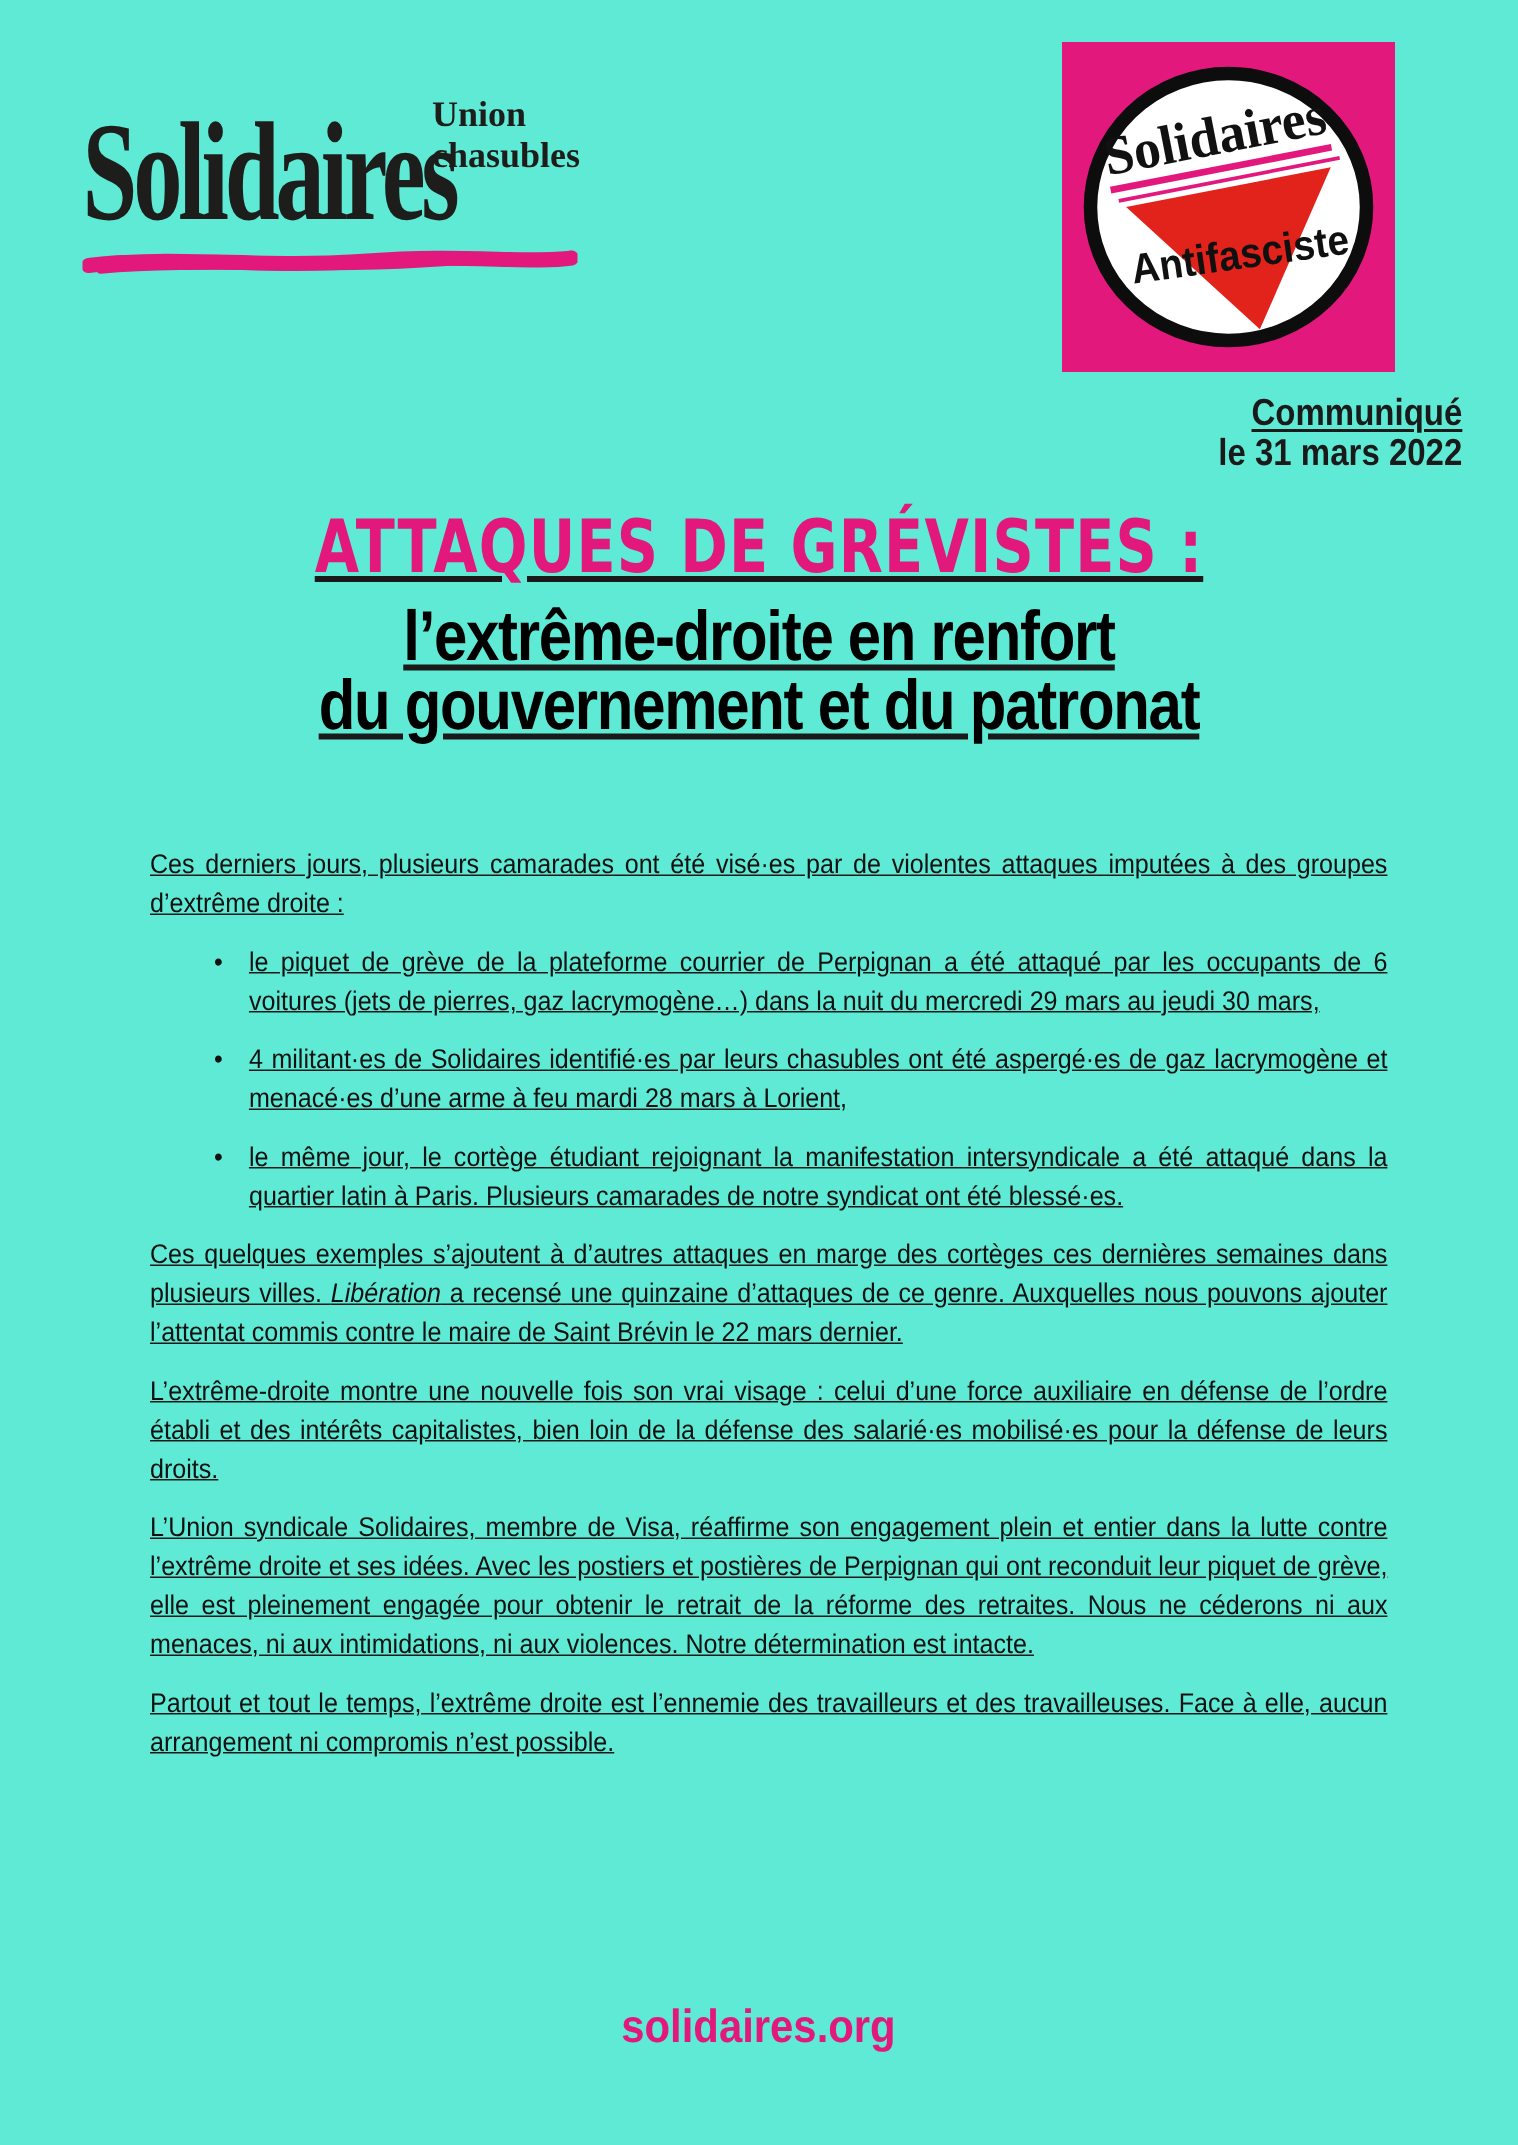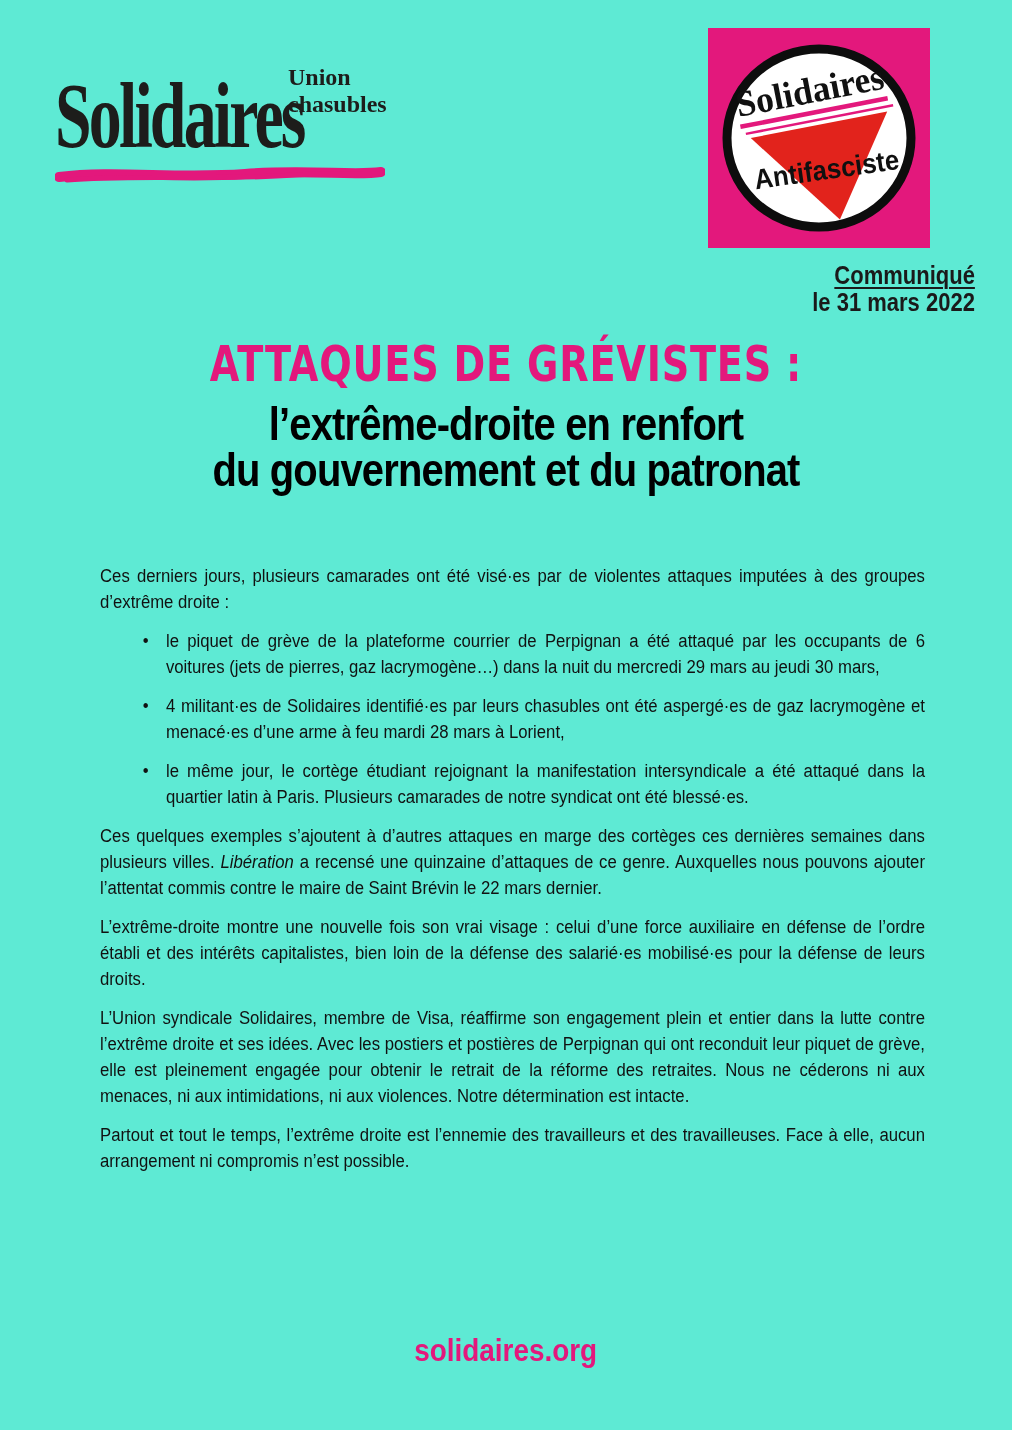--- a/index.html
+++ b/index.html
@@ -30,21 +30,21 @@
   .badge{position:absolute;left:708px;top:28px;width:222px;height:220px;}
 
   .communique{
     position:absolute;right:37px;top:262px;
     text-align:right;font-weight:bold;font-size:25px;line-height:27px;
     transform:scaleX(0.88);transform-origin:right top;
   }
   .communique-title{text-decoration:underline;text-decoration-thickness:2px;text-underline-offset:3px;}
 
   
-  .content{padding-top:337px;}
+  .content{padding-top:337px;text-decoration:underline;}
   .title-main{
     margin:0;text-align:center;
     font-family:"DejaVu Sans",sans-serif;font-weight:800;
     font-size:49px;line-height:56px;letter-spacing:1px;
     color:#e3187c;
     transform:scaleX(0.78);transform-origin:center top;
     white-space:nowrap;
   }
   .title-sub{
     margin:8px 0 0 0;text-align:center;

